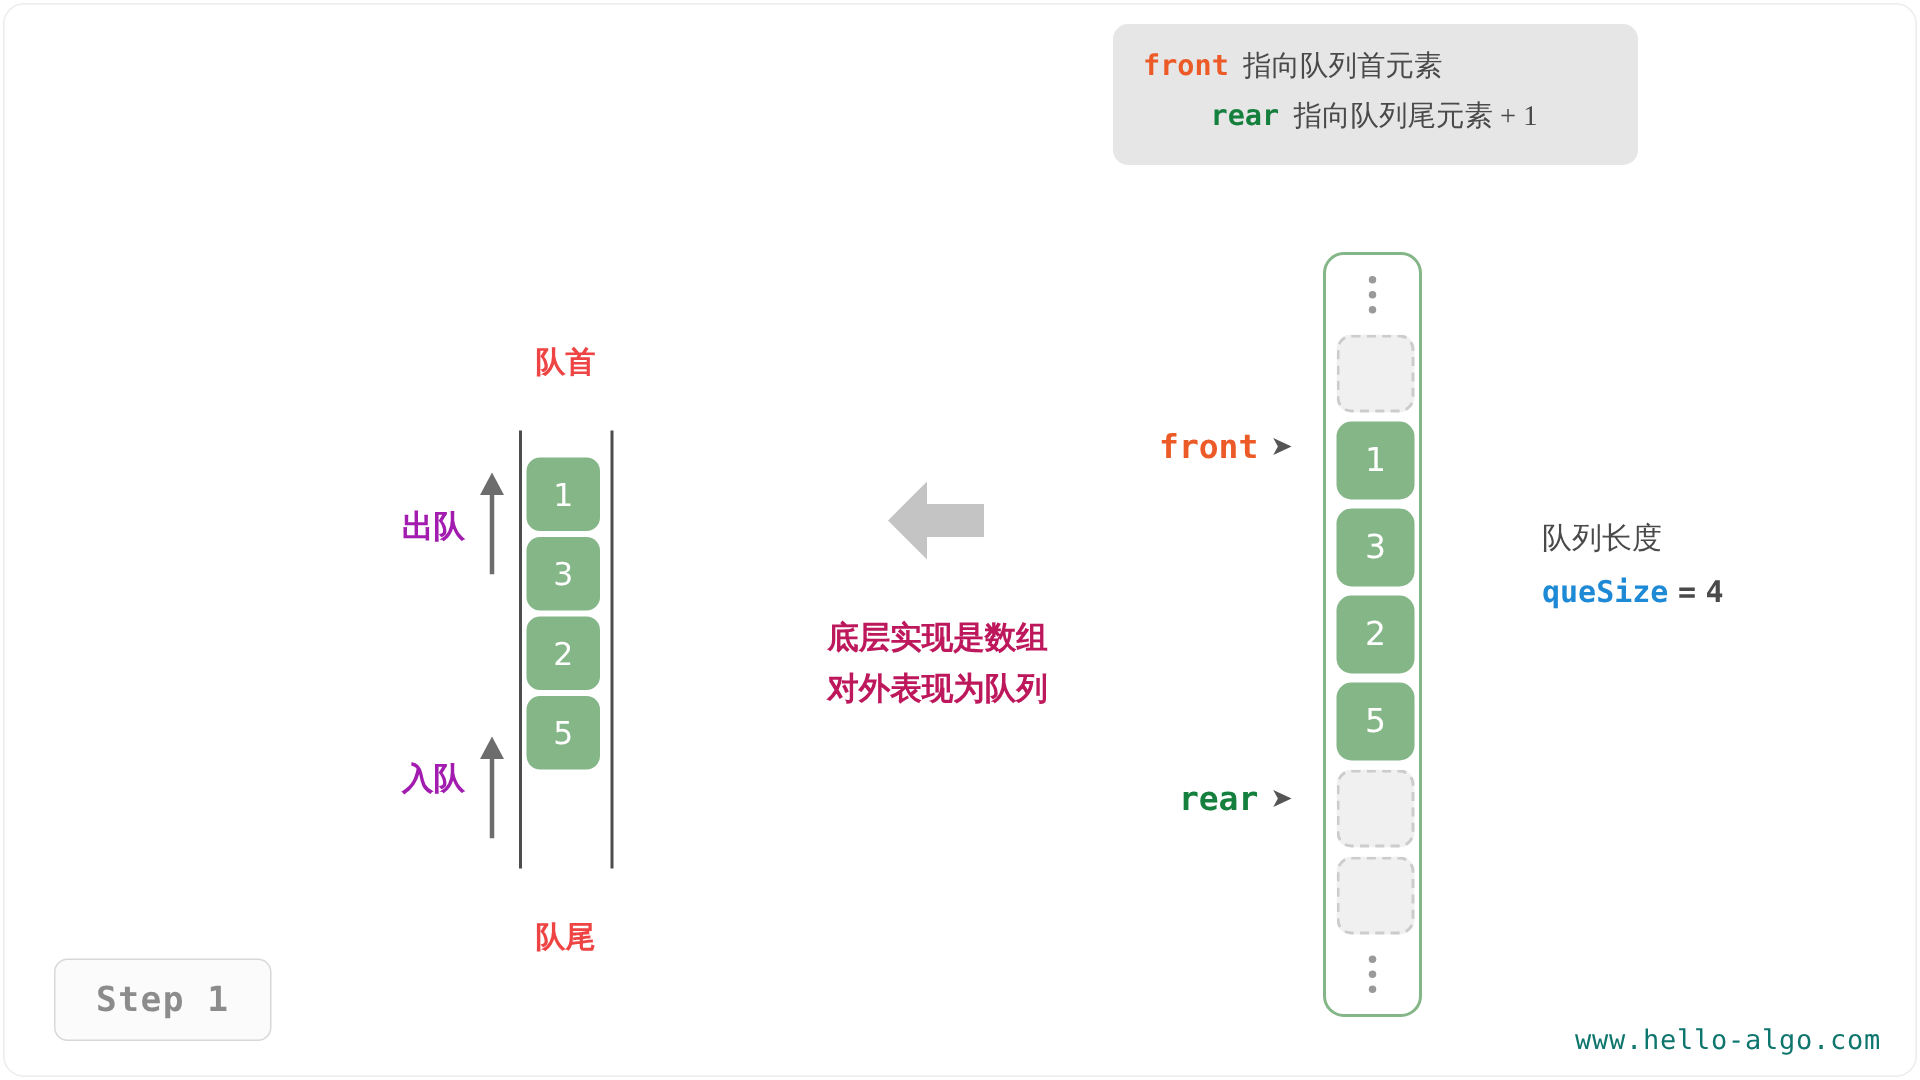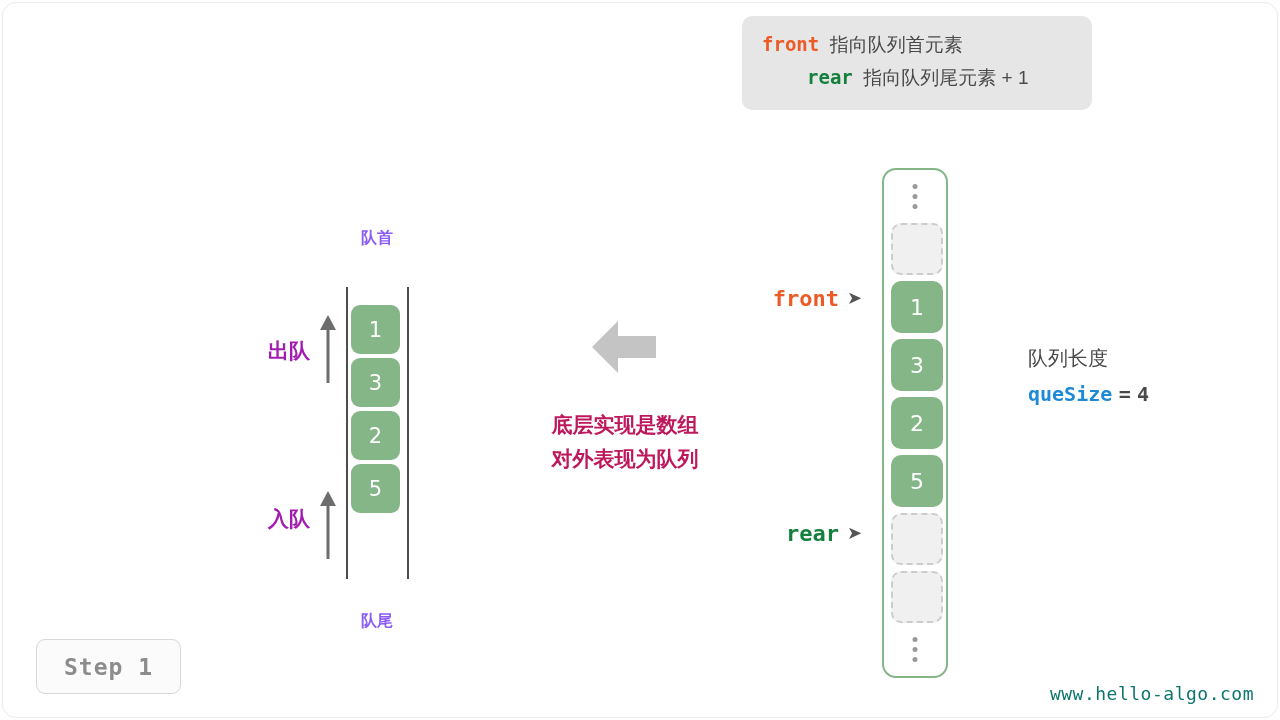--- a/index.html
+++ b/index.html
@@ -48,21 +48,21 @@
     white-space: nowrap;
   }
   .mono {
     font-family: "DejaVu Sans Mono", "Liberation Mono", monospace;
     font-weight: bold;
   }
   .c-front { color: #ec5b27; }
   .c-rear  { color: #15803d; margin-left: 45px; }
   .c-size  { color: #1e8ad6; }
   .legend-cn {
-    font-family: Liberation Sans, sans-serif;
+    font-family: Liberation Serif, serif;
     font-weight: normal;
     color: #4a4a4a;
     font-size: 19px;
   }
 
   
   #formula {
     position: absolute;
     left: 760px;
     top: 118px;
@@ -71,23 +71,23 @@
     font-size: 22px;
     white-space: nowrap;
   }
   #formula .op { color: #4a4a4a; font-family: "DejaVu Sans Mono","Liberation Mono",monospace; font-weight: bold; }
 
   
   #queue-head-label, #queue-tail-label {
     position: absolute;
     width: 160px;
     text-align: center;
-    font-size: 16px;
-    font-weight: bold;
-    color: #8b5cf6;
+    font-size: 20px;
+    font-weight: bold;
+    color: #ef4444;
   }
   #queue-head-label { left: 297px; top: 228px; }
   #queue-tail-label { left: 297px; top: 611px; }
 
   .rail {
     position: absolute;
     width: 2px;
     background: #4d4d4d;
   }
   #rail-left  { left: 346px; top: 287px; height: 292px; }

